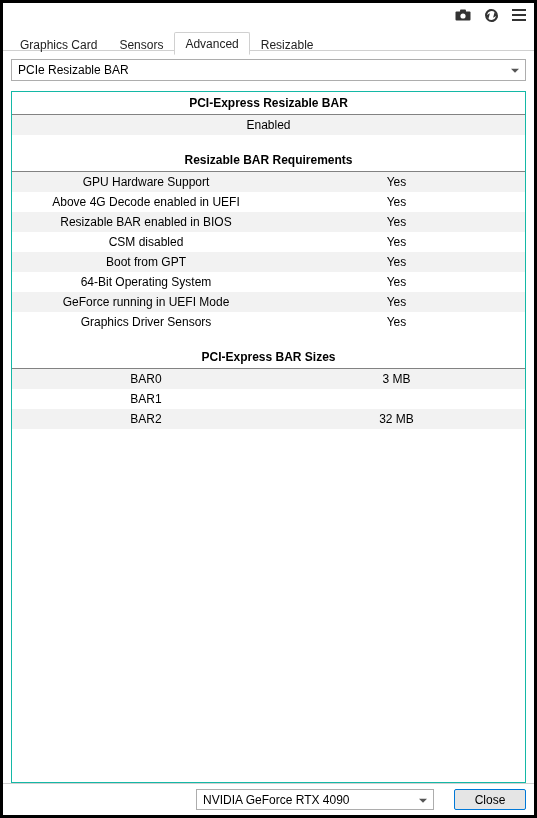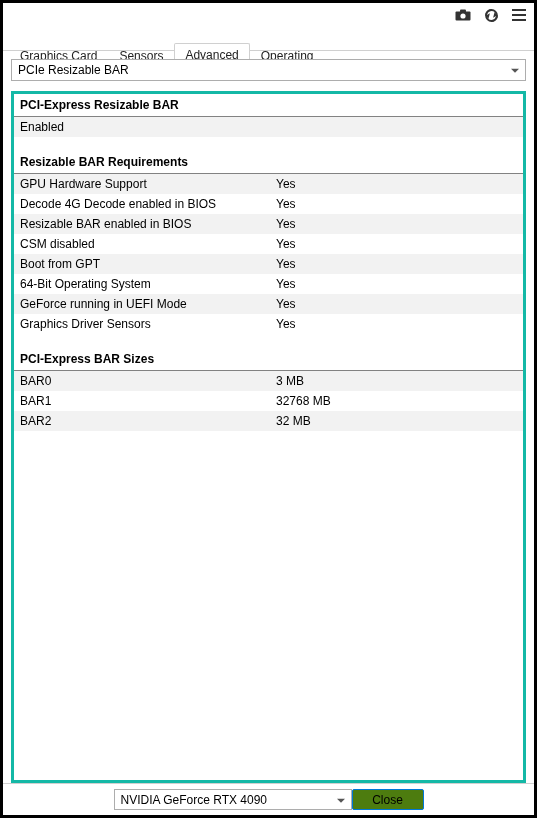--- a/index.html
+++ b/index.html
@@ -48,21 +48,21 @@
   position: relative;
 }
 .tab {
   padding: 4px 10px 3px;
   font-size: 12px;
   color: #222;
   cursor: pointer;
   border: 1px solid transparent;
   border-bottom: none;
   position: relative;
-  top: 16px;
+  top: 5px;
 }
 .tab.active {
   background: #fff;
   border: 1px solid #d0d0d0;
   border-bottom: 1px solid #fff;
   border-radius: 2px 2px 0 0;
 }
 .content-wrap {
   flex: 1;
   padding: 8px 8px 0 8px;
@@ -88,24 +88,25 @@
   right: 6px;
   top: 50%;
   transform: translateY(-30%);
   border-left: 4px solid transparent;
   border-right: 4px solid transparent;
   border-top: 4px solid #555;
 }
 .scroll-area {
   margin-top: 10px;
   flex: 1;
-  border: 3px solid #14b8a6;
+  border: 1px solid #14b8a6;
   background: #fff;
   overflow-y: auto;
   padding: 0;
+  text-align: center;
 }
 .section-header {
   font-weight: bold;
   padding: 4px 6px;
   border-bottom: 1px solid #828282;
   background: #fff;
   font-size: 12px;
 }
 .section-header.spaced {
   margin-top: 14px;
@@ -117,22 +118,23 @@
 }
 .row .label { flex: 0 0 256px; }
 .row .value { flex: 1; }
 .rows-container .row:nth-child(odd) { background: #f2f2f2; }
 .rows-container .row:nth-child(even) { background: #fff; }
 .bottom-bar {
   height: 32px;
   padding: 0 8px;
   display: flex;
   align-items: center;
-  justify-content: center;
+  justify-content: flex-end;
   border-top: 1px solid #d0d0d0;
+  gap: 20px;
 }
 .gpu-select {
   width: 238px;
   height: 21px;
   border: 1px solid #adadad;
   background: #fff;
   padding: 0 20px 0 6px;
   font-size: 12px;
   display: flex;
   align-items: center;
@@ -146,21 +148,21 @@
   top: 50%;
   transform: translateY(-30%);
   border-left: 4px solid transparent;
   border-right: 4px solid transparent;
   border-top: 4px solid #555;
 }
 .close-btn {
   width: 72px;
   height: 21px;
   border: 1px solid #0078d7;
-  background: #4d7c0f;
+  background: #e5e5e5;
   font-size: 12px;
   cursor: pointer;
   display: flex;
   align-items: center;
   justify-content: center;
   border-radius: 2px;
 }
 svg { display: block; }
 </style>
 </head>
@@ -190,21 +192,21 @@
         <rect x="0" y="5" width="14" height="2" fill="#333"></rect>
         <rect x="0" y="10" width="14" height="2" fill="#333"></rect>
       </svg>
     </div>
   </div>
 
   <div class="tab-strip">
     <div class="tab">Graphics Card</div>
     <div class="tab">Sensors</div>
     <div class="tab active">Advanced</div>
-    <div class="tab">Operating</div>
+    <div class="tab">Resizable</div>
   </div>
 
   <div class="content-wrap">
 
     <div class="dropdown">
       <span>PCIe Resizable BAR</span>
     </div>
 
     <div class="scroll-area">
 
@@ -215,21 +217,21 @@
         </div>
       </div>
 
       <div class="section-header spaced">Resizable BAR Requirements</div>
       <div class="rows-container">
         <div class="row">
           <div class="label">GPU Hardware Support</div>
           <div class="value">Yes</div>
         </div>
         <div class="row">
-          <div class="label">Decode 4G Decode enabled in BIOS</div>
+          <div class="label">Above 4G Decode enabled in UEFI</div>
           <div class="value">Yes</div>
         </div>
         <div class="row">
           <div class="label">Resizable BAR enabled in BIOS</div>
           <div class="value">Yes</div>
         </div>
         <div class="row">
           <div class="label">CSM disabled</div>
           <div class="value">Yes</div>
         </div>
@@ -252,21 +254,20 @@
       </div>
 
       <div class="section-header spaced">PCI-Express BAR Sizes</div>
       <div class="rows-container">
         <div class="row">
           <div class="label">BAR0</div>
           <div class="value">3 MB</div>
         </div>
         <div class="row">
           <div class="label">BAR1</div>
-          <div class="value">32768 MB</div>
         </div>
         <div class="row">
           <div class="label">BAR2</div>
           <div class="value">32 MB</div>
         </div>
       </div>
 
     </div>
   </div>
 

